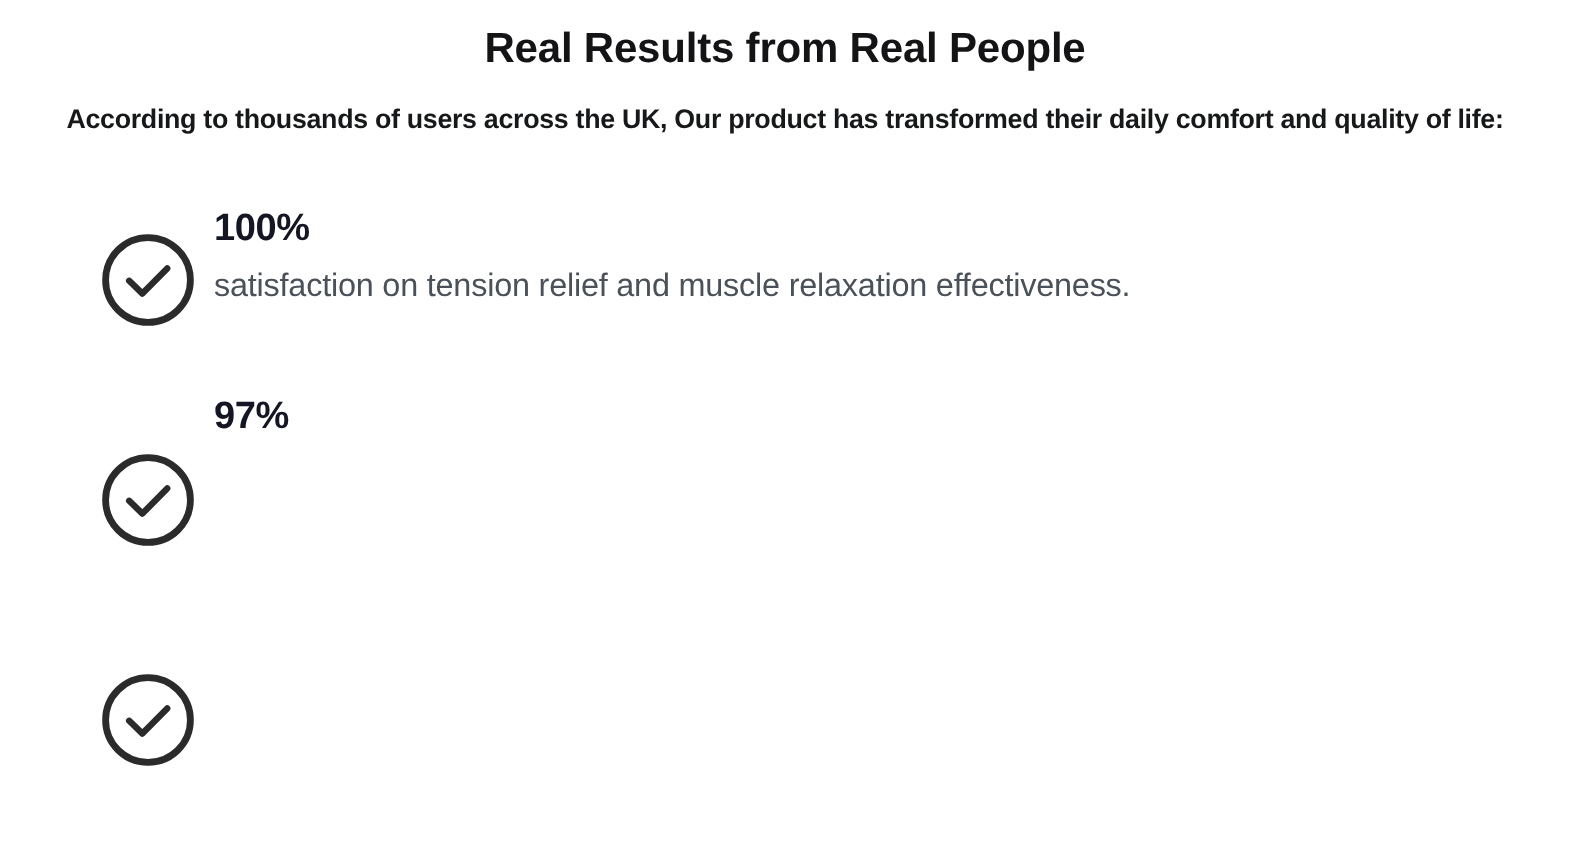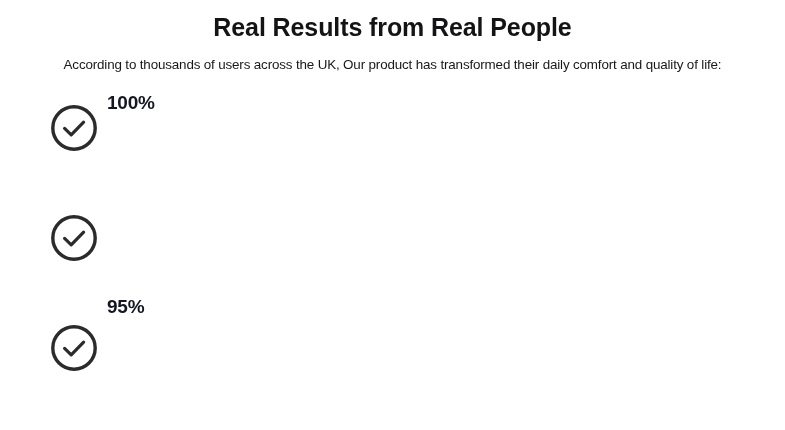--- a/index.html
+++ b/index.html
@@ -21,43 +21,43 @@
     height: 430px;
     box-sizing: border-box;
   }
 
   
   .header {
     padding-top: 12px;
     text-align: center;
   }
   .title {
-    font-size: 25px;
+    font-size: 21px;
     font-weight: bold;
     color: #141416;
     letter-spacing: -0.1px;
     line-height: 1.25;
     margin: 0;
   }
   .subtitle {
     font-size: 13.4px;
-    font-weight: normal;
+    font-weight: bold;
     color: #17181a;
     line-height: 1.3;
     margin: 13px 0 12px 0;
     letter-spacing: -0.15px;
   }
 
   
   .stats {
     margin: 0;
     padding: 0;
     list-style: none;
     position: absolute;
-    top: 88px;
+    top: 100px;
     left: 0;
     right: 0;
   }
 
   .stat-row {
     display: flex;
     align-items: flex-start;
     padding-left: 50px;
     padding-right: 30px;
     margin-bottom: 30px;
@@ -119,40 +119,41 @@
 
     <li class="stat-row row-1">
       <span class="icon-wrap">
         <svg viewBox="0 0 48 48" xmlns="http://www.w3.org/2000/svg">
           <circle cx="24" cy="24" r="21.2" fill="none" stroke="#2b2b2b" stroke-width="3.4"></circle>
           <path d="M14.6 24.4 L21.2 30.8 L33.6 18.2" fill="none" stroke="#2b2b2b" stroke-width="3.2" stroke-linecap="round" stroke-linejoin="round"></path>
         </svg>
       </span>
       <div class="stat-text">
         <p class="stat-value">100%</p>
+        <p class="stat-desc">satisfaction on tension relief and muscle relaxation effectiveness.</p>
       </div>
     </li>
 
     <li class="stat-row row-2">
       <span class="icon-wrap">
         <svg viewBox="0 0 48 48" xmlns="http://www.w3.org/2000/svg">
           <circle cx="24" cy="24" r="21.2" fill="none" stroke="#2b2b2b" stroke-width="3.4"></circle>
           <path d="M14.6 24.4 L21.2 30.8 L33.6 18.2" fill="none" stroke="#2b2b2b" stroke-width="3.2" stroke-linecap="round" stroke-linejoin="round"></path>
         </svg>
       </span>
       <div class="stat-text">
+        <p class="stat-value">97%</p>
       </div>
     </li>
 
     <li class="stat-row row-3">
       <span class="icon-wrap">
         <svg viewBox="0 0 48 48" xmlns="http://www.w3.org/2000/svg">
           <circle cx="24" cy="24" r="21.2" fill="none" stroke="#2b2b2b" stroke-width="3.4"></circle>
           <path d="M14.6 24.4 L21.2 30.8 L33.6 18.2" fill="none" stroke="#2b2b2b" stroke-width="3.2" stroke-linecap="round" stroke-linejoin="round"></path>
         </svg>
       </span>
       <div class="stat-text">
-        <p class="stat-value">95%</p>
       </div>
     </li>
 
   </ul>
 </div>
 
 </body></html>

